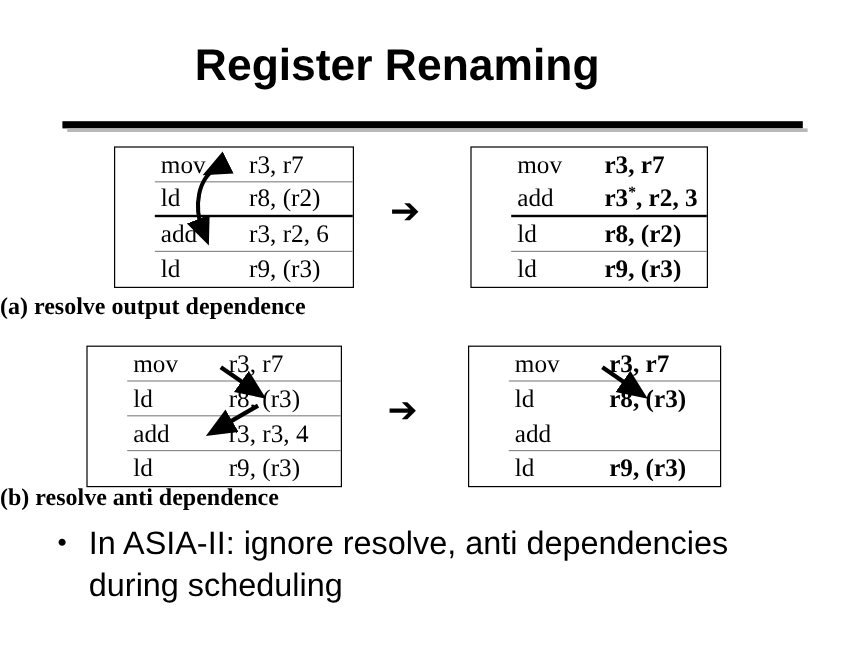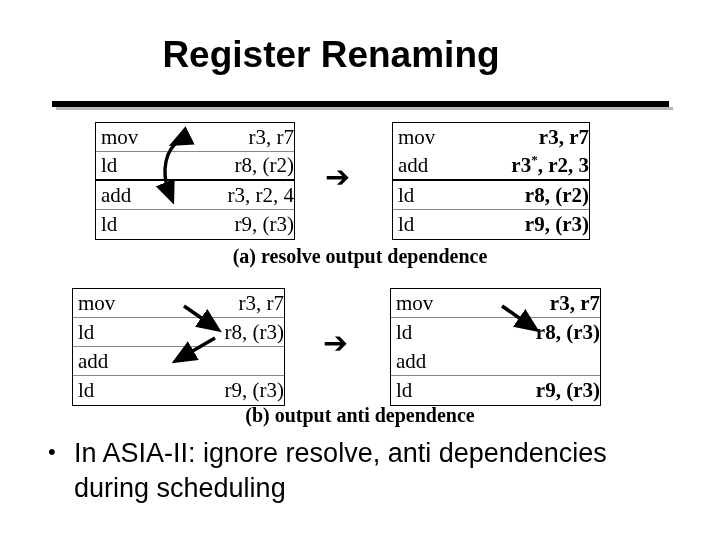--- a/index.html
+++ b/index.html
@@ -52,20 +52,21 @@
 
   
   .code-table {
     position: absolute;
     border: 1px solid #000000;
     box-sizing: border-box;
     background: #ffffff;
     font-family: "Liberation Serif", serif;
     font-size: 21px;
     line-height: 1;
+    padding-left: 33px;
   }
   .code-table .row {
     display: flex;
     align-items: center;
     box-sizing: border-box;
     height: 29px;
     border-bottom: 1px solid #8a8a8a;
     position: relative;
   }
   .code-table .row.last {
@@ -78,21 +79,21 @@
     border-bottom: none;
   }
   .code-table .op {
     padding-left: 5px;
     width: 46%;
     white-space: nowrap;
   }
   .code-table .args {
     width: 54%;
     white-space: nowrap;
-    text-align: right;
+    text-align: left;
   }
   .code-table sup {
     font-size: 0.62em;
     vertical-align: super;
     line-height: 0;
   }
 
   
   #table-a-left  { left: 95px;  top: 122px; width: 200px; }
   
@@ -126,21 +127,20 @@
   }
   #dep-a-left  { left: 95px;  top: 122px; width: 200px; height: 120px; }
   #dep-b-left  { left: 72px;  top: 288px; width: 213px; height: 120px; }
   #dep-b-right { left: 390px; top: 288px; width: 211px; height: 120px; }
 
   
   .caption {
     position: absolute;
     width: 720px;
     left: 0;
-    text-align: center;
     font-family: "Liberation Serif", serif;
     font-size: 20px;
     font-weight: bold;
     color: #000000;
   }
   #caption-a { top: 245px; }
   #caption-b { top: 404px; }
 
   
   .bullet-block {
@@ -179,21 +179,21 @@
   <div class="row">
     <span class="op">mov</span>
     <span class="args">r3, r7</span>
   </div>
   <div class="row thick">
     <span class="op">ld</span>
     <span class="args">r8, (r2)</span>
   </div>
   <div class="row">
     <span class="op">add</span>
-    <span class="args">r3, r2, 4</span>
+    <span class="args">r3, r2, 6</span>
   </div>
   <div class="row last">
     <span class="op">ld</span>
     <span class="args">r9, (r3)</span>
   </div>
 </div>
 
 <svg class="dep-overlay" id="dep-a-left" viewBox="0 0 200 120">
   <defs>
     <marker id="ahead" markerWidth="7" markerHeight="7" refX="3" refY="3" orient="auto">
@@ -230,20 +230,21 @@
   <div class="row">
     <span class="op">mov</span>
     <span class="args">r3, r7</span>
   </div>
   <div class="row">
     <span class="op">ld</span>
     <span class="args">r8, (r3)</span>
   </div>
   <div class="row">
     <span class="op">add</span>
+    <span class="args">r3, r3, 4</span>
   </div>
   <div class="row last">
     <span class="op">ld</span>
     <span class="args">r9, (r3)</span>
   </div>
 </div>
 
 <svg class="dep-overlay" id="dep-b-left" viewBox="0 0 213 120">
   <defs>
     <marker id="ahead2" markerWidth="7" markerHeight="7" refX="3" refY="3" orient="auto">
@@ -276,20 +277,20 @@
 
 <svg class="dep-overlay" id="dep-b-right" viewBox="0 0 211 120">
   <defs>
     <marker id="ahead3" markerWidth="7" markerHeight="7" refX="3" refY="3" orient="auto">
       <path d="M0,0 L7,3 L0,6 z" fill="#000"></path>
     </marker>
   </defs>
   <path d="M112,18 L138,36" fill="none" stroke="#000" stroke-width="3.6" marker-end="url(#ahead3)"></path>
 </svg>
 
-<div class="caption" id="caption-b">(b) output anti dependence</div>
+<div class="caption" id="caption-b">(b) resolve anti dependence</div>
 
 <div class="bullet-block">
   <div class="bullet-row">
     <span class="bullet-mark">•</span>
     <span class="bullet-text">In ASIA-II: ignore resolve, anti dependencies during scheduling</span>
   </div>
 </div>
 
 </body></html>

